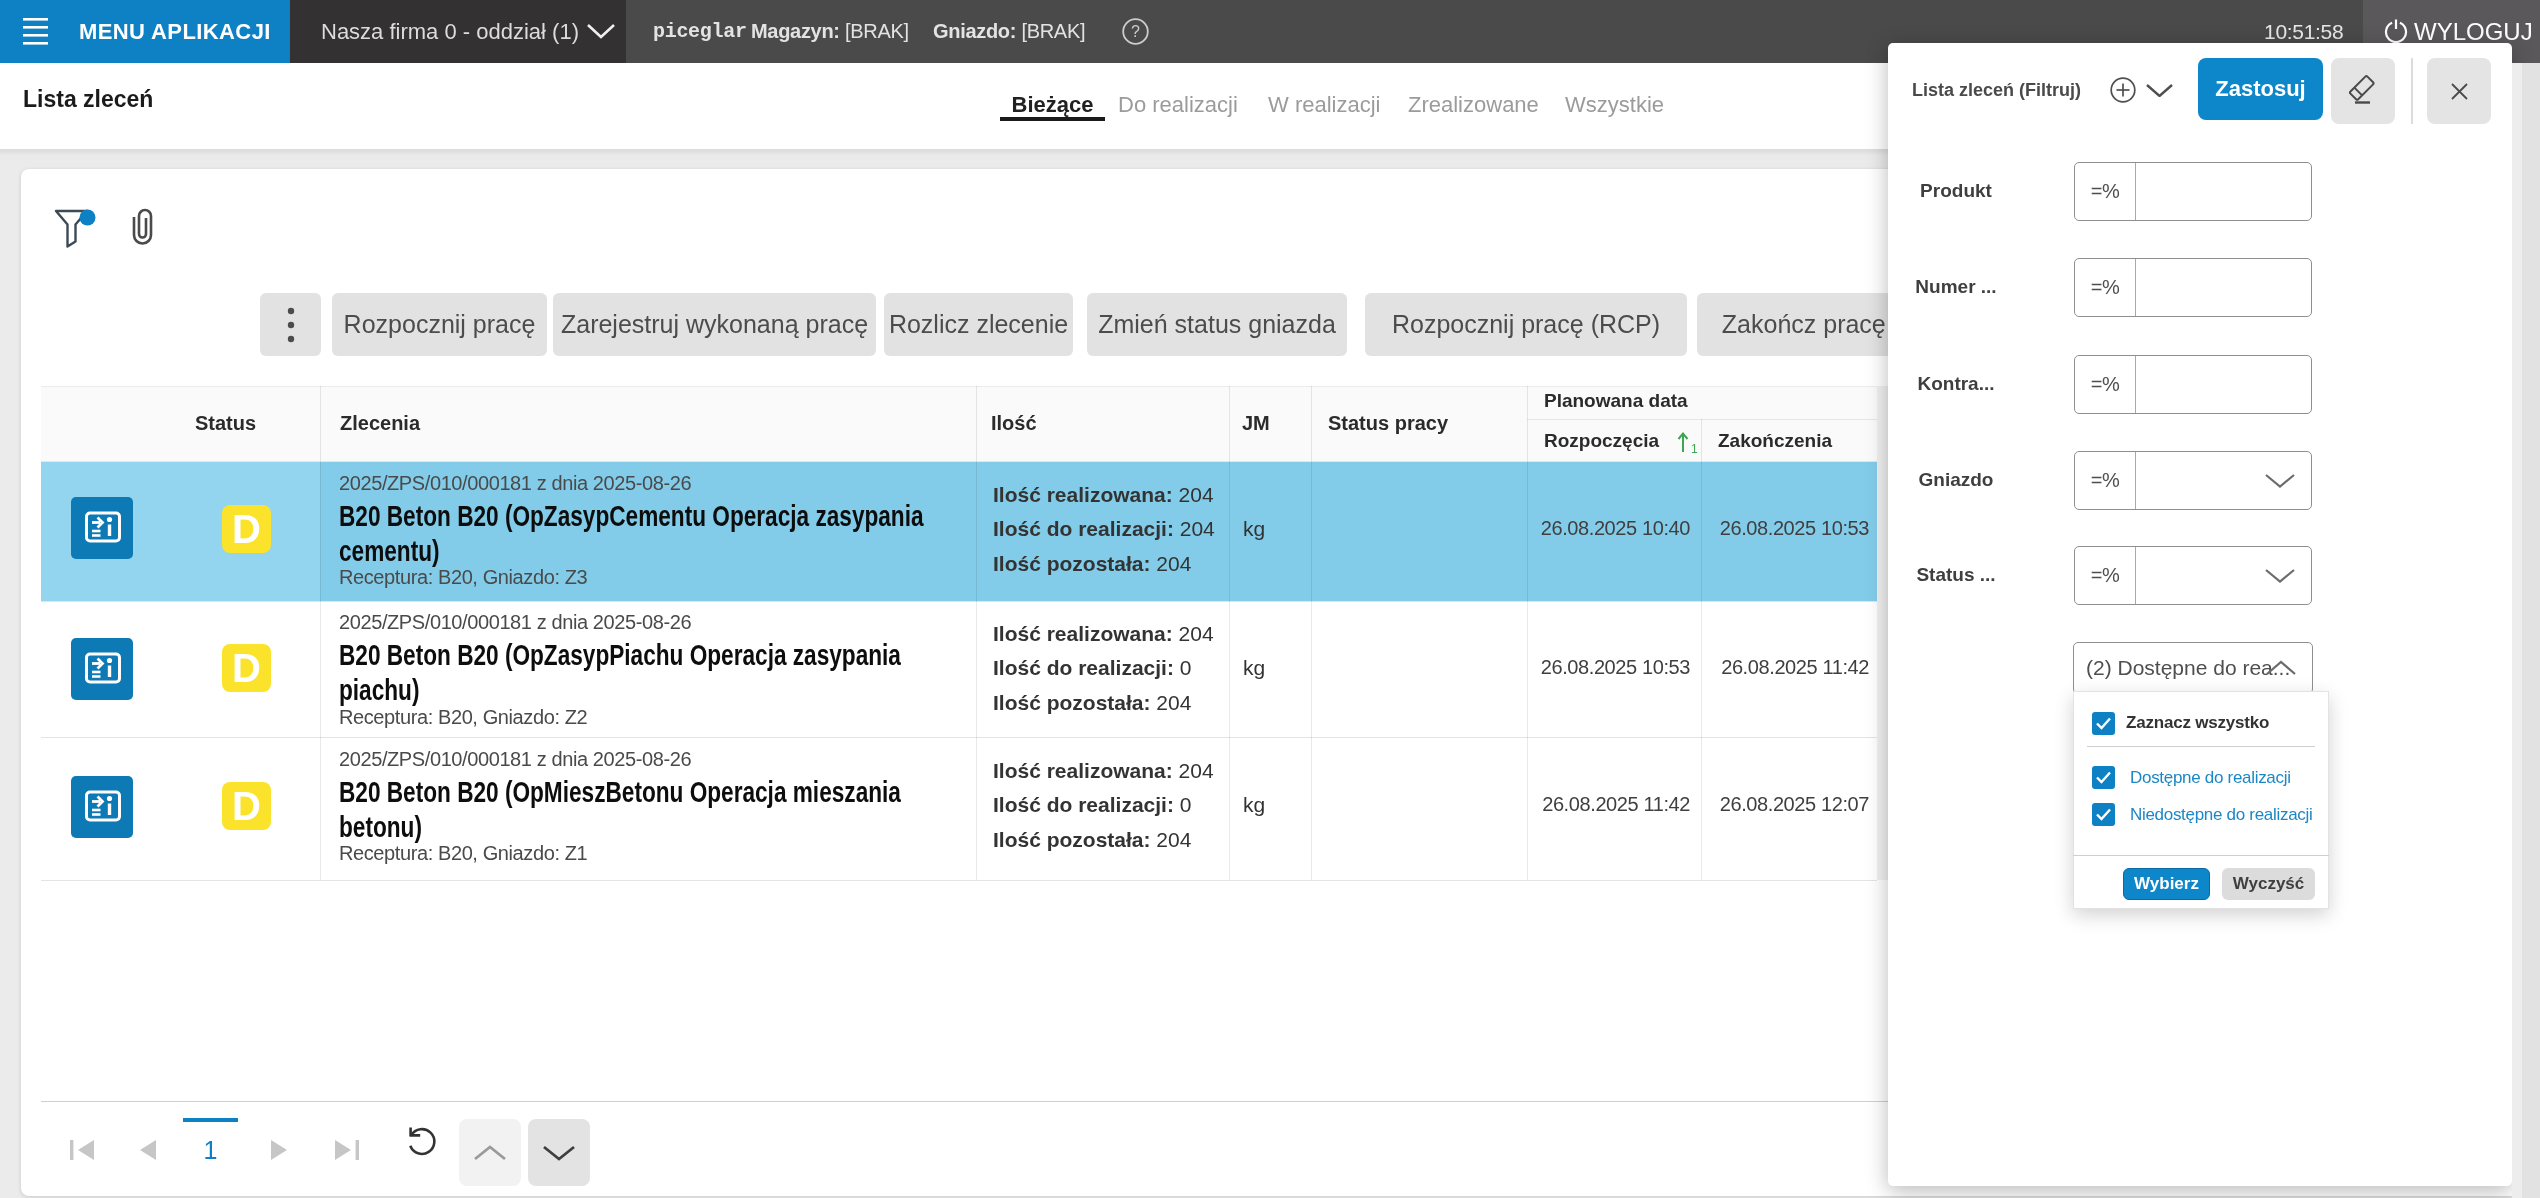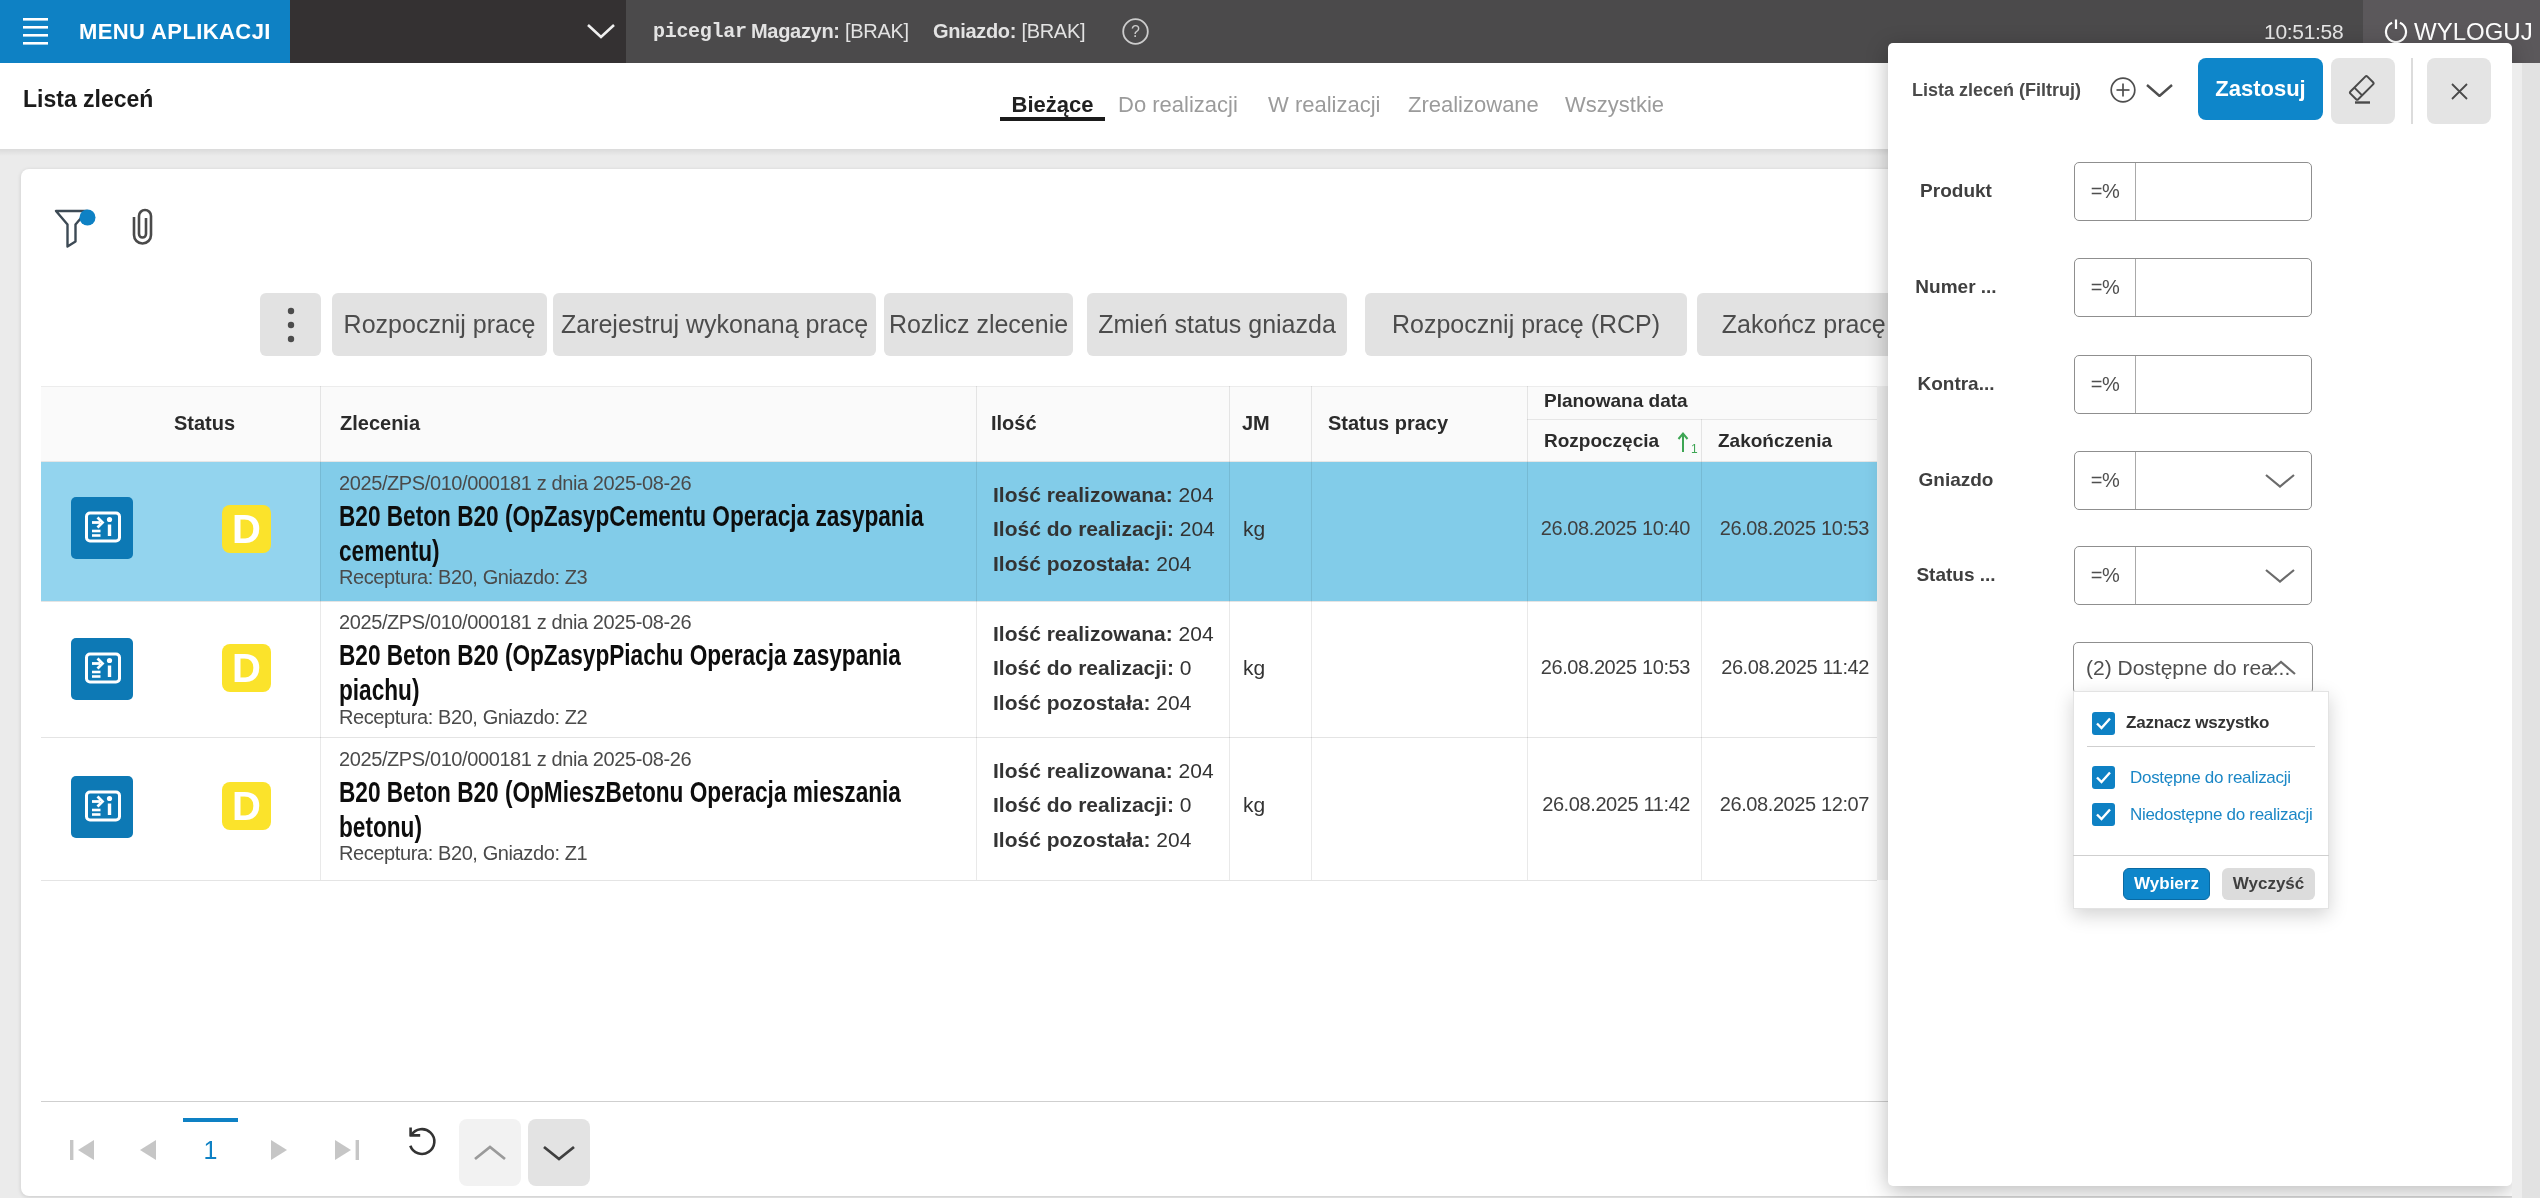--- a/index.html
+++ b/index.html
@@ -19,20 +19,21 @@
 
   <svg class="abs" style="left:23px;top:18px;" width="25" height="27" viewBox="0 0 25 27">
     <g fill="#fff">
         <rect x="0" y="0" width="25" height="2.6"></rect>
         <rect x="0" y="8" width="25" height="2.6"></rect>
         <rect x="0" y="16" width="25" height="2.6"></rect>
         <rect x="0" y="24" width="25" height="2.6"></rect>
       </g>
   </svg>
   <div class="abs" style="left:79px;top:0;height:63px;display:flex;align-items:center;color:#fff;font-size:22px;font-weight:700;letter-spacing:0.4px;">MENU APLIKACJI</div>
+  <div class="abs" style="left:321px;top:0;height:63px;display:flex;align-items:center;color:#dcdcdc;font-size:22px;">Nasza firma 0 - oddział (1)</div>
   <svg class="abs" style="left:587px;top:24px;" width="28" height="15" viewBox="0 0 28 15">
       <polyline points="1,1 14,13 27,1" fill="none" stroke="#f0f0f0" stroke-width="2.6"></polyline>
     </svg>
   <div class="abs" style="left:653px;top:0;height:63px;display:flex;align-items:center;color:#e3e3e3;font-size:20px;font-weight:700;letter-spacing:-0.3px;font-family:Liberation Mono, monospace;">piceglar</div>
   <div class="abs" style="left:751px;top:0;height:63px;display:flex;align-items:center;color:#e3e3e3;font-size:20px;letter-spacing:-0.3px;"><b>Magazyn:</b>&nbsp;[BRAK]</div>
   <div class="abs" style="left:933px;top:0;height:63px;display:flex;align-items:center;color:#e3e3e3;font-size:20px;letter-spacing:-0.3px;"><b>Gniazdo:</b>&nbsp;[BRAK]</div>
   <svg class="abs" style="left:1122px;top:18px;" width="27" height="27" viewBox="0 0 27 27">
     <circle cx="13.5" cy="13.5" r="12.3" fill="none" stroke="#cccccc" stroke-width="1.8"></circle>
     <text x="13.5" y="19" text-anchor="middle" font-size="16" fill="#cccccc" font-family="Liberation Sans">?</text>
   </svg>
@@ -91,21 +92,21 @@
     .vline { position:absolute; width:1px; background:rgba(0,0,0,0.085); }
     .hdr { position:absolute; color:#2b2b2b; font-size:20px; font-weight:700; white-space:nowrap; }
     .g1 { color:#4a4a4a; font-size:20px; letter-spacing:-0.4px; white-space:nowrap; }
     .q1 { color:#333; font-size:21px; white-space:nowrap; }
     .dt { position:absolute; color:#3f3f3f; font-size:20px; letter-spacing:-0.4px; white-space:nowrap; text-align:right; width:170px; }
     .rowttl { color:#0d0d0d; font-size:29px; font-weight:700; line-height:35px; transform:scaleX(0.78); transform-origin:left top; white-space:nowrap; }
   </style>
 
   <div class="abs" style="left:41px;top:386px;width:1836px;height:76px;background:#fafafa;border-top:1px solid #ececec;border-bottom:1px solid #e6e6e6;"></div>
   <div class="abs" style="left:1877px;top:386px;width:12px;height:494px;background:#f1f1f1;"></div>
-  <div class="hdr" style="left:174px;top:412px;">Status</div>
+  <div class="hdr" style="left:195px;top:412px;">Status</div>
   <div class="hdr" style="left:340px;top:412px;">Zlecenia</div>
   <div class="hdr" style="left:991px;top:412px;">Ilość</div>
   <div class="hdr" style="left:1242px;top:412px;">JM</div>
   <div class="hdr" style="left:1328px;top:412px;">Status pracy</div>
   <div class="hdr" style="left:1544px;top:390px;font-size:19px;">Planowana data</div>
   <div class="abs" style="left:1527px;top:419px;width:350px;height:1px;background:#e6e6e6;"></div>
   <div class="hdr" style="left:1544px;top:430px;font-size:19px;">Rozpoczęcia</div>
   <svg class="abs" style="left:1676px;top:430px;" width="22" height="24" viewBox="0 0 22 24">
     <path d="M 7 22 V 4 M 2.5 9 L 7 3.5 L 11.5 9" fill="none" stroke="#3da553" stroke-width="2"></path>
     <text x="15" y="23" font-size="12" fill="#3da553" font-family="Liberation Sans">1</text>

